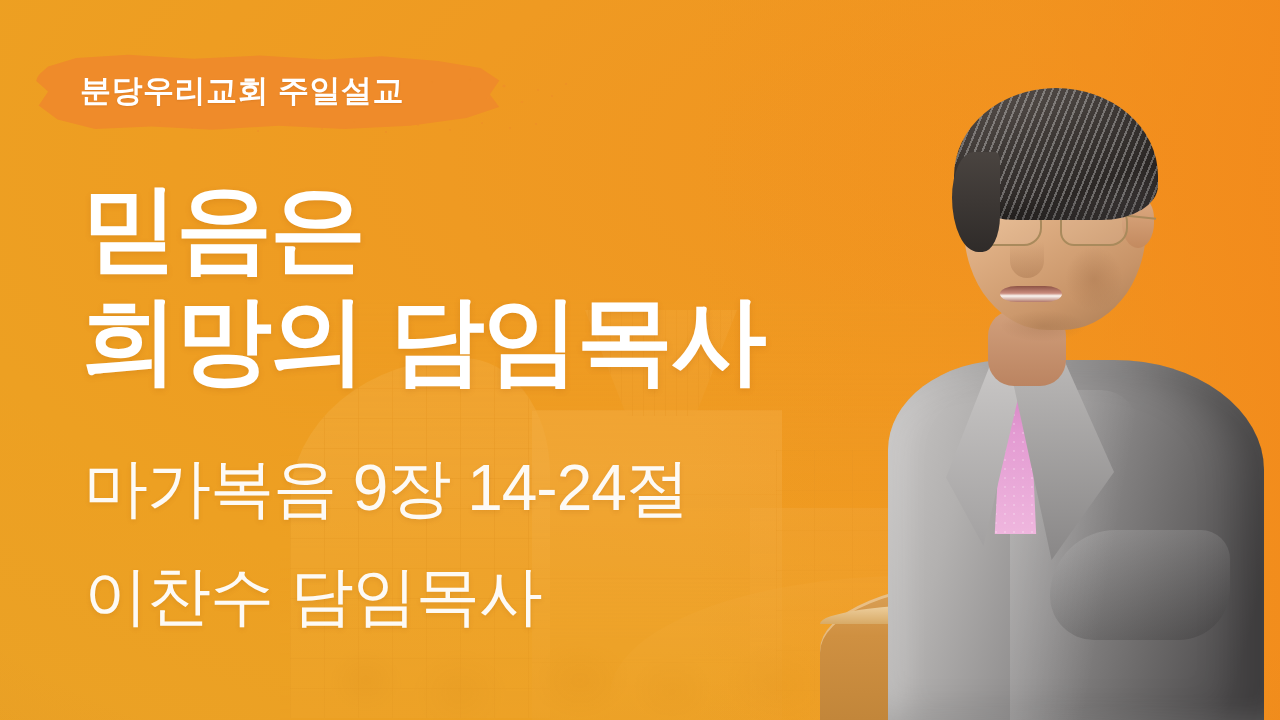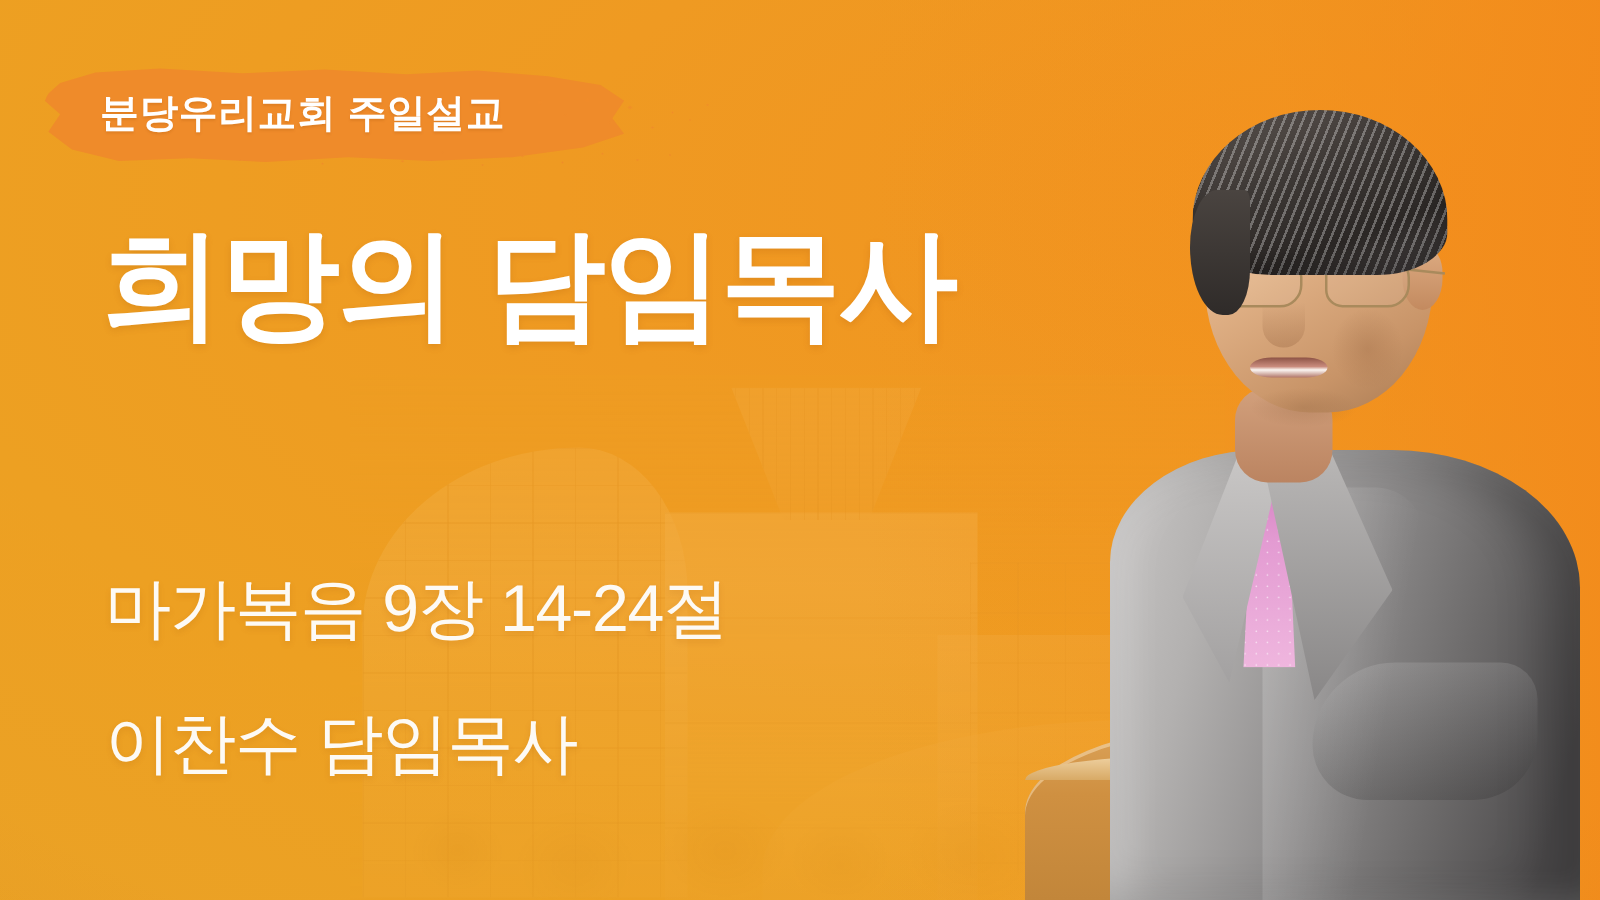--- a/index.html
+++ b/index.html
@@ -220,21 +220,21 @@
 
   
   .meta {
     position: absolute;
     left: 84px;
     top: 434px;
     width: 700px;
   }
   .meta-line {
     display: block;
-    font-size: 53px;
+    font-size: 64px;
     font-weight: 400;
     color: #fdfaf5;
     line-height: 108px;
     letter-spacing: -1px;
     white-space: nowrap;
     text-shadow: 0 2px 5px rgba(150,70,0,0.14);
   }
 
   
   .speaker {
@@ -476,20 +476,21 @@
   <div class="bg-vignette"></div>
 
   <div class="badge-wrap">
     <div class="brush"></div>
     <div class="brush-speck"></div>
     <div class="brush-tail"></div>
     <div class="badge-label">분당우리교회 주일설교</div>
   </div>
 
   <div class="headline">
+    <span class="headline-line">믿음은</span>
     <span class="headline-line">희망의 담임목사</span>
   </div>
 
   <div class="meta">
     <span class="meta-line">마가복음 9장 14-24절</span>
     <span class="meta-line">이찬수 담임목사</span>
   </div>
 
   <div class="speaker">
     <div class="podium"></div>

